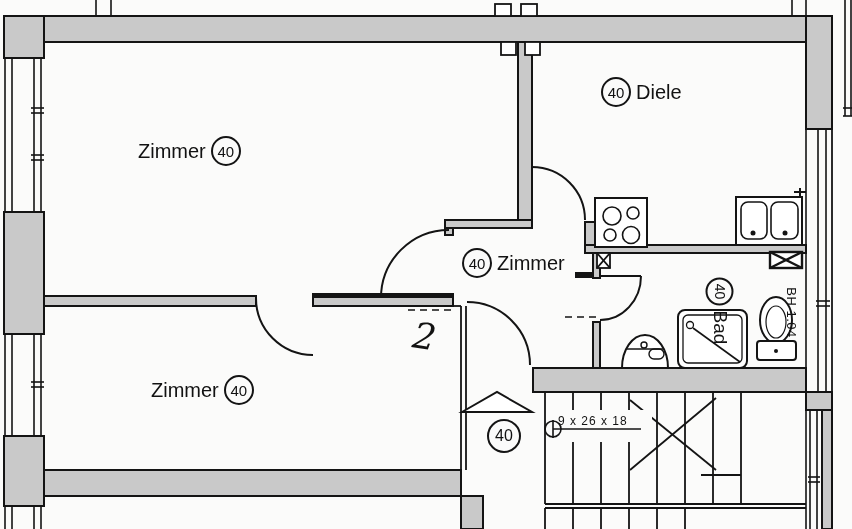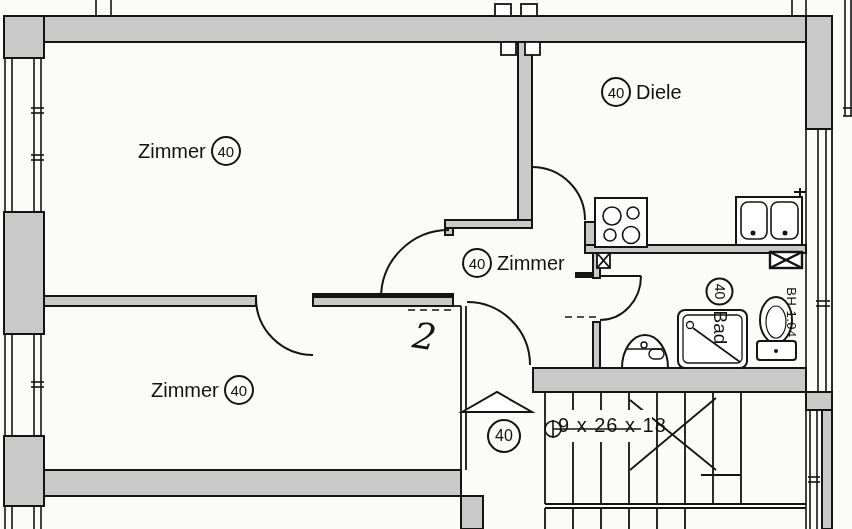--- a/index.html
+++ b/index.html
@@ -7,21 +7,21 @@
         font-family:"Liberation Sans", sans-serif;color:#121212;}
   #plan svg{position:absolute;left:0;top:0;}
   .rlabel{position:absolute;display:flex;align-items:center;gap:5px;height:30px;
           font-size:20px;white-space:nowrap;}
   .circ{box-sizing:border-box;width:30px;height:30px;border:2px solid #141414;border-radius:50%;
         display:flex;align-items:center;justify-content:center;font-size:15px;flex:0 0 auto;
         background:transparent;}
   .circ.small{width:28px;height:28px;font-size:14px;}
   .rot{transform:rotate(90deg);}
   .bh{position:absolute;font-size:13px;letter-spacing:.5px;white-space:nowrap;}
-  .stairdim{position:absolute;font-size:20px;letter-spacing:1px;white-space:nowrap;}
+  .stairdim{position:absolute;font-size:12px;letter-spacing:1px;white-space:nowrap;}
   .mark2{position:absolute;font-size:36px;font-family:"DejaVu Serif",serif;font-style:italic;
          transform:rotate(9deg);}
   .lone-circ{position:absolute;width:34px;height:34px;border:2px solid #141414;border-radius:50%;
          box-sizing:border-box;display:flex;align-items:center;justify-content:center;font-size:16px;}
 </style>
 </head>
 <body>
 
 <div id="plan">
 

